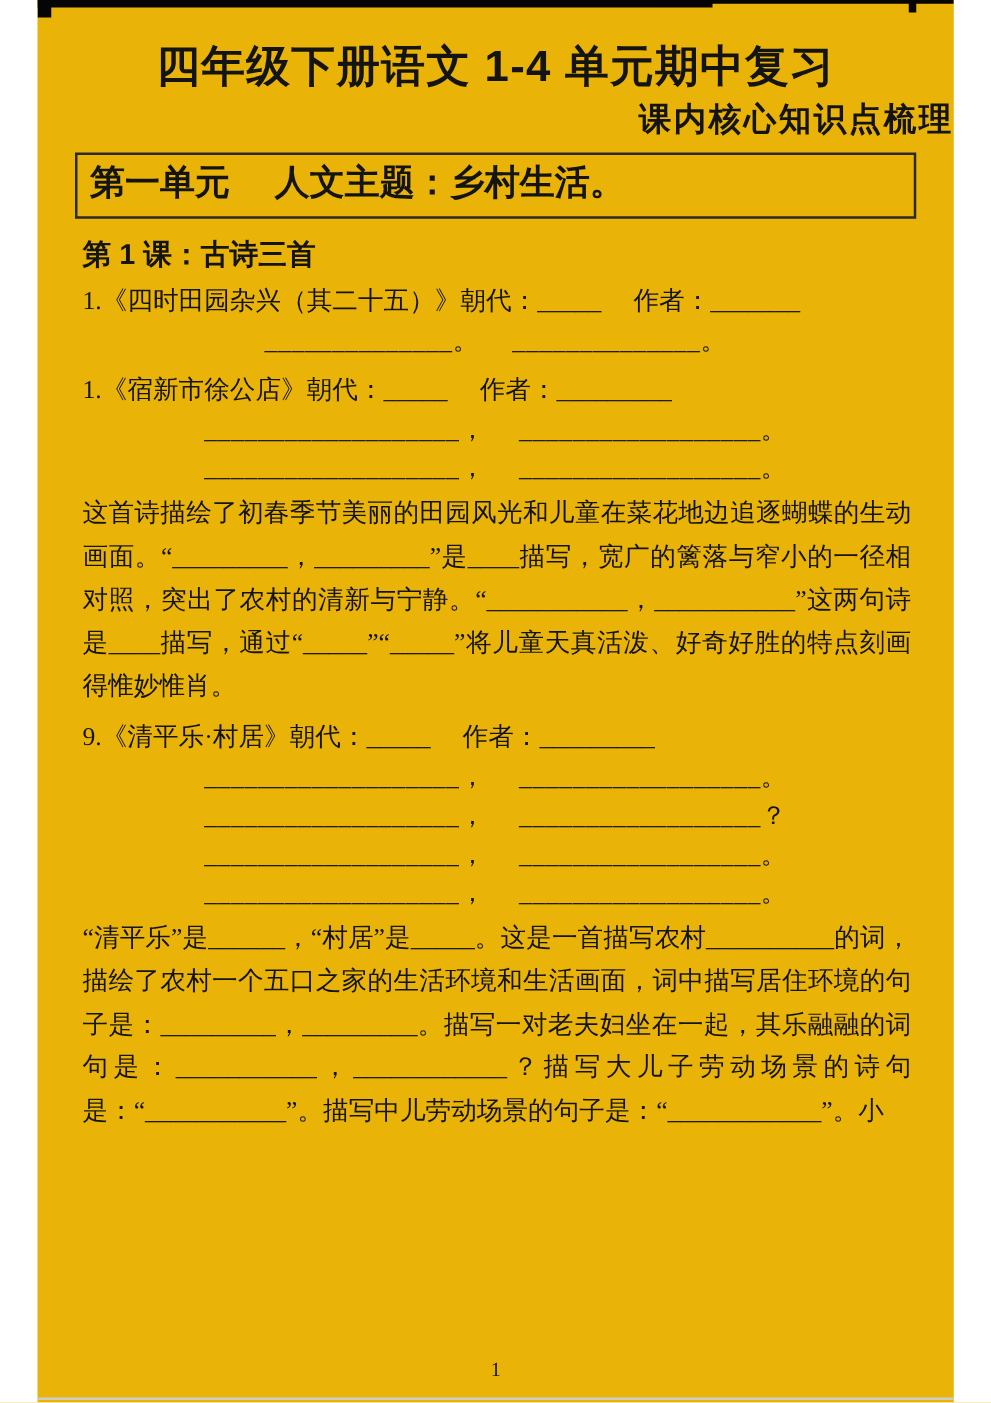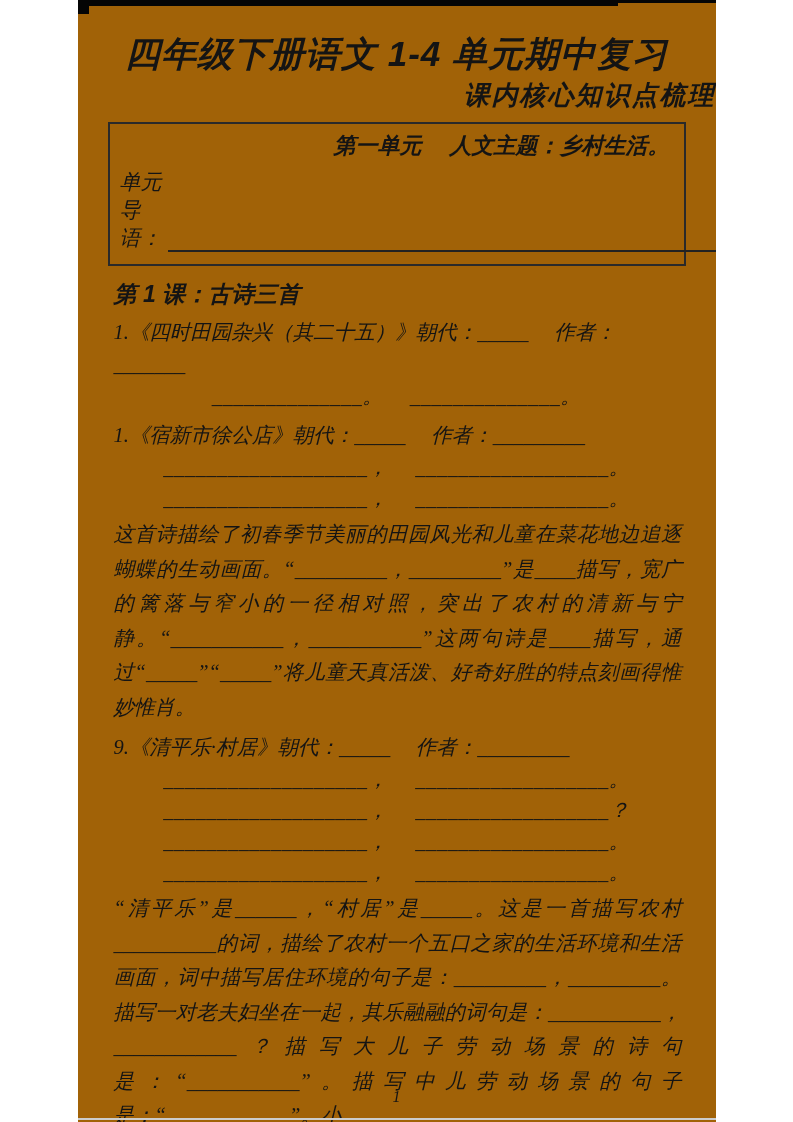--- a/index.html
+++ b/index.html
@@ -1,26 +1,25 @@
 <!DOCTYPE html>
 <html><head>
 <meta charset="utf-8">
 <style>
   * { margin: 0; padding: 0; box-sizing: border-box; }
   html, body { background: #ffffff; }
   .page {
     position: relative;
-    width: 638px;
+    width: 733px;
     height: 1122px;
     margin: 0 auto;
-    background: #a16207;
+    background: #eab308;
     color: #141414;
     font-family: "Liberation Serif", "DejaVu Serif", serif;
     overflow: hidden;
-    font-style: italic;
   }
   
   .scan-top-bar { position: absolute; top: 0; left: 0; width: 540px; height: 6px; background: #050505; }
   .scan-top-line { position: absolute; top: 0; left: 500px; right: 0; height: 3px; background: #050505; }
   .scan-top-notch { position: absolute; top: 0; left: 0; width: 11px; height: 14px; background: #050505; }
   .scan-tick-1 { position: absolute; top: 2px; left: 697px; width: 6px; height: 8px; background: #050505; }
   .scan-tick-2 { position: absolute; top: 2px; left: 779px; width: 5px; height: 10px; background: #050505; }
   .scan-bottom-line { position: absolute; bottom: 2px; left: 0; right: 0; height: 2px; background: #cccccc; }
 
   .doc-title {
@@ -40,24 +39,24 @@
     font-size: 26px;
     line-height: 34px;
     letter-spacing: 2px;
   }
   .unit-box {
     margin: 10px 30px 0 30px;
     border: 2px solid #2a2a2a;
     padding: 7px 14px 12px 10px;
   }
   .unit-heading {
-    text-align: right;
+    text-align: left;
     font-family: "Liberation Sans", "DejaVu Sans", sans-serif;
     font-weight: bold;
-    font-size: 22px;
+    font-size: 28px;
     line-height: 30px;
   }
   .unit-intro {
     margin-top: 7px;
     display: flex;
     align-items: flex-end;
     font-size: 21px;
     line-height: 28px;
   }
   .unit-intro-line {
@@ -111,24 +110,20 @@
   <div class="scan-top-line"></div>
   <div class="scan-top-notch"></div>
   <div class="scan-tick-1"></div>
   <div class="scan-tick-2"></div>
 
   <div class="doc-title">四年级下册语文 1-4 单元期中复习</div>
   <div class="doc-subtitle">课内核心知识点梳理</div>
 
   <div class="unit-box">
     <div class="unit-heading">第一单元　 人文主题：乡村生活。</div>
-    <div class="unit-intro">
-      <span>单元导语：</span>
-      <span class="unit-intro-line"></span>
-    </div>
   </div>
 
   <div class="lesson-heading">第 1 课：古诗三首</div>
 
   <div>
     <div class="item-title">1.《四时田园杂兴（其二十五）》朝代：_____　 作者：_______</div>
     <div class="poem-lines">
       <div class="poem-line">______________。　 ______________。</div>
     </div>
   </div>

